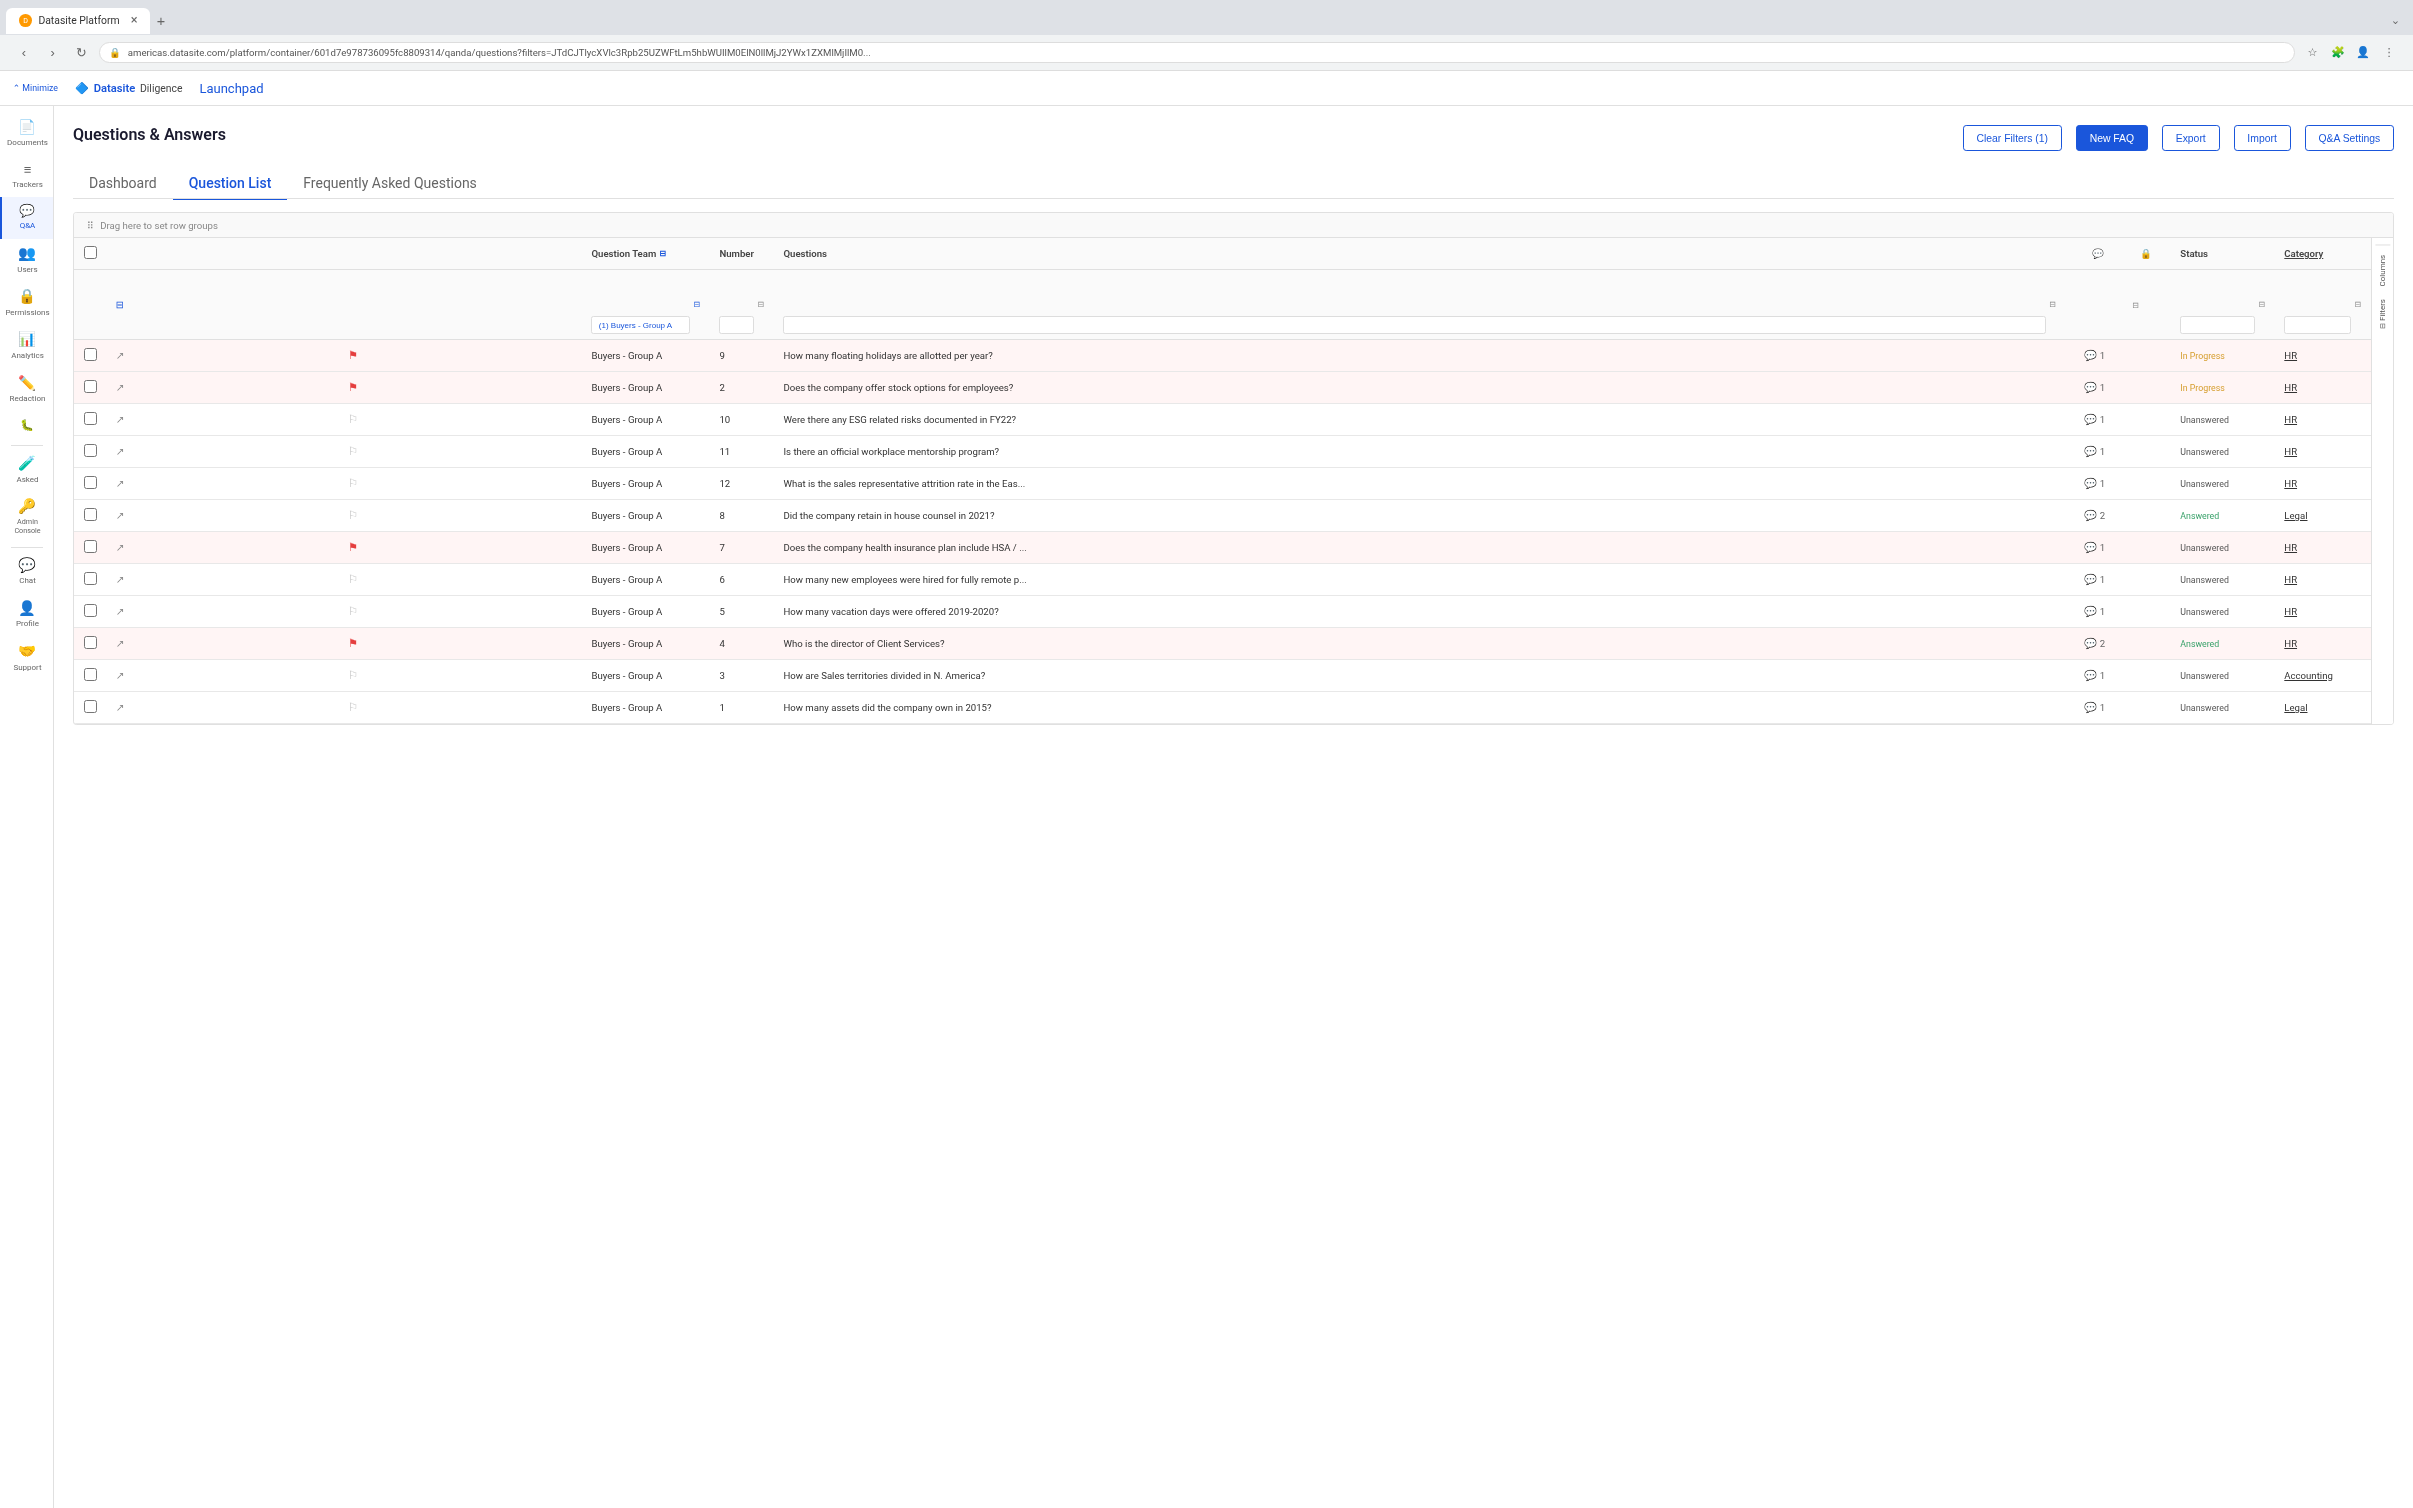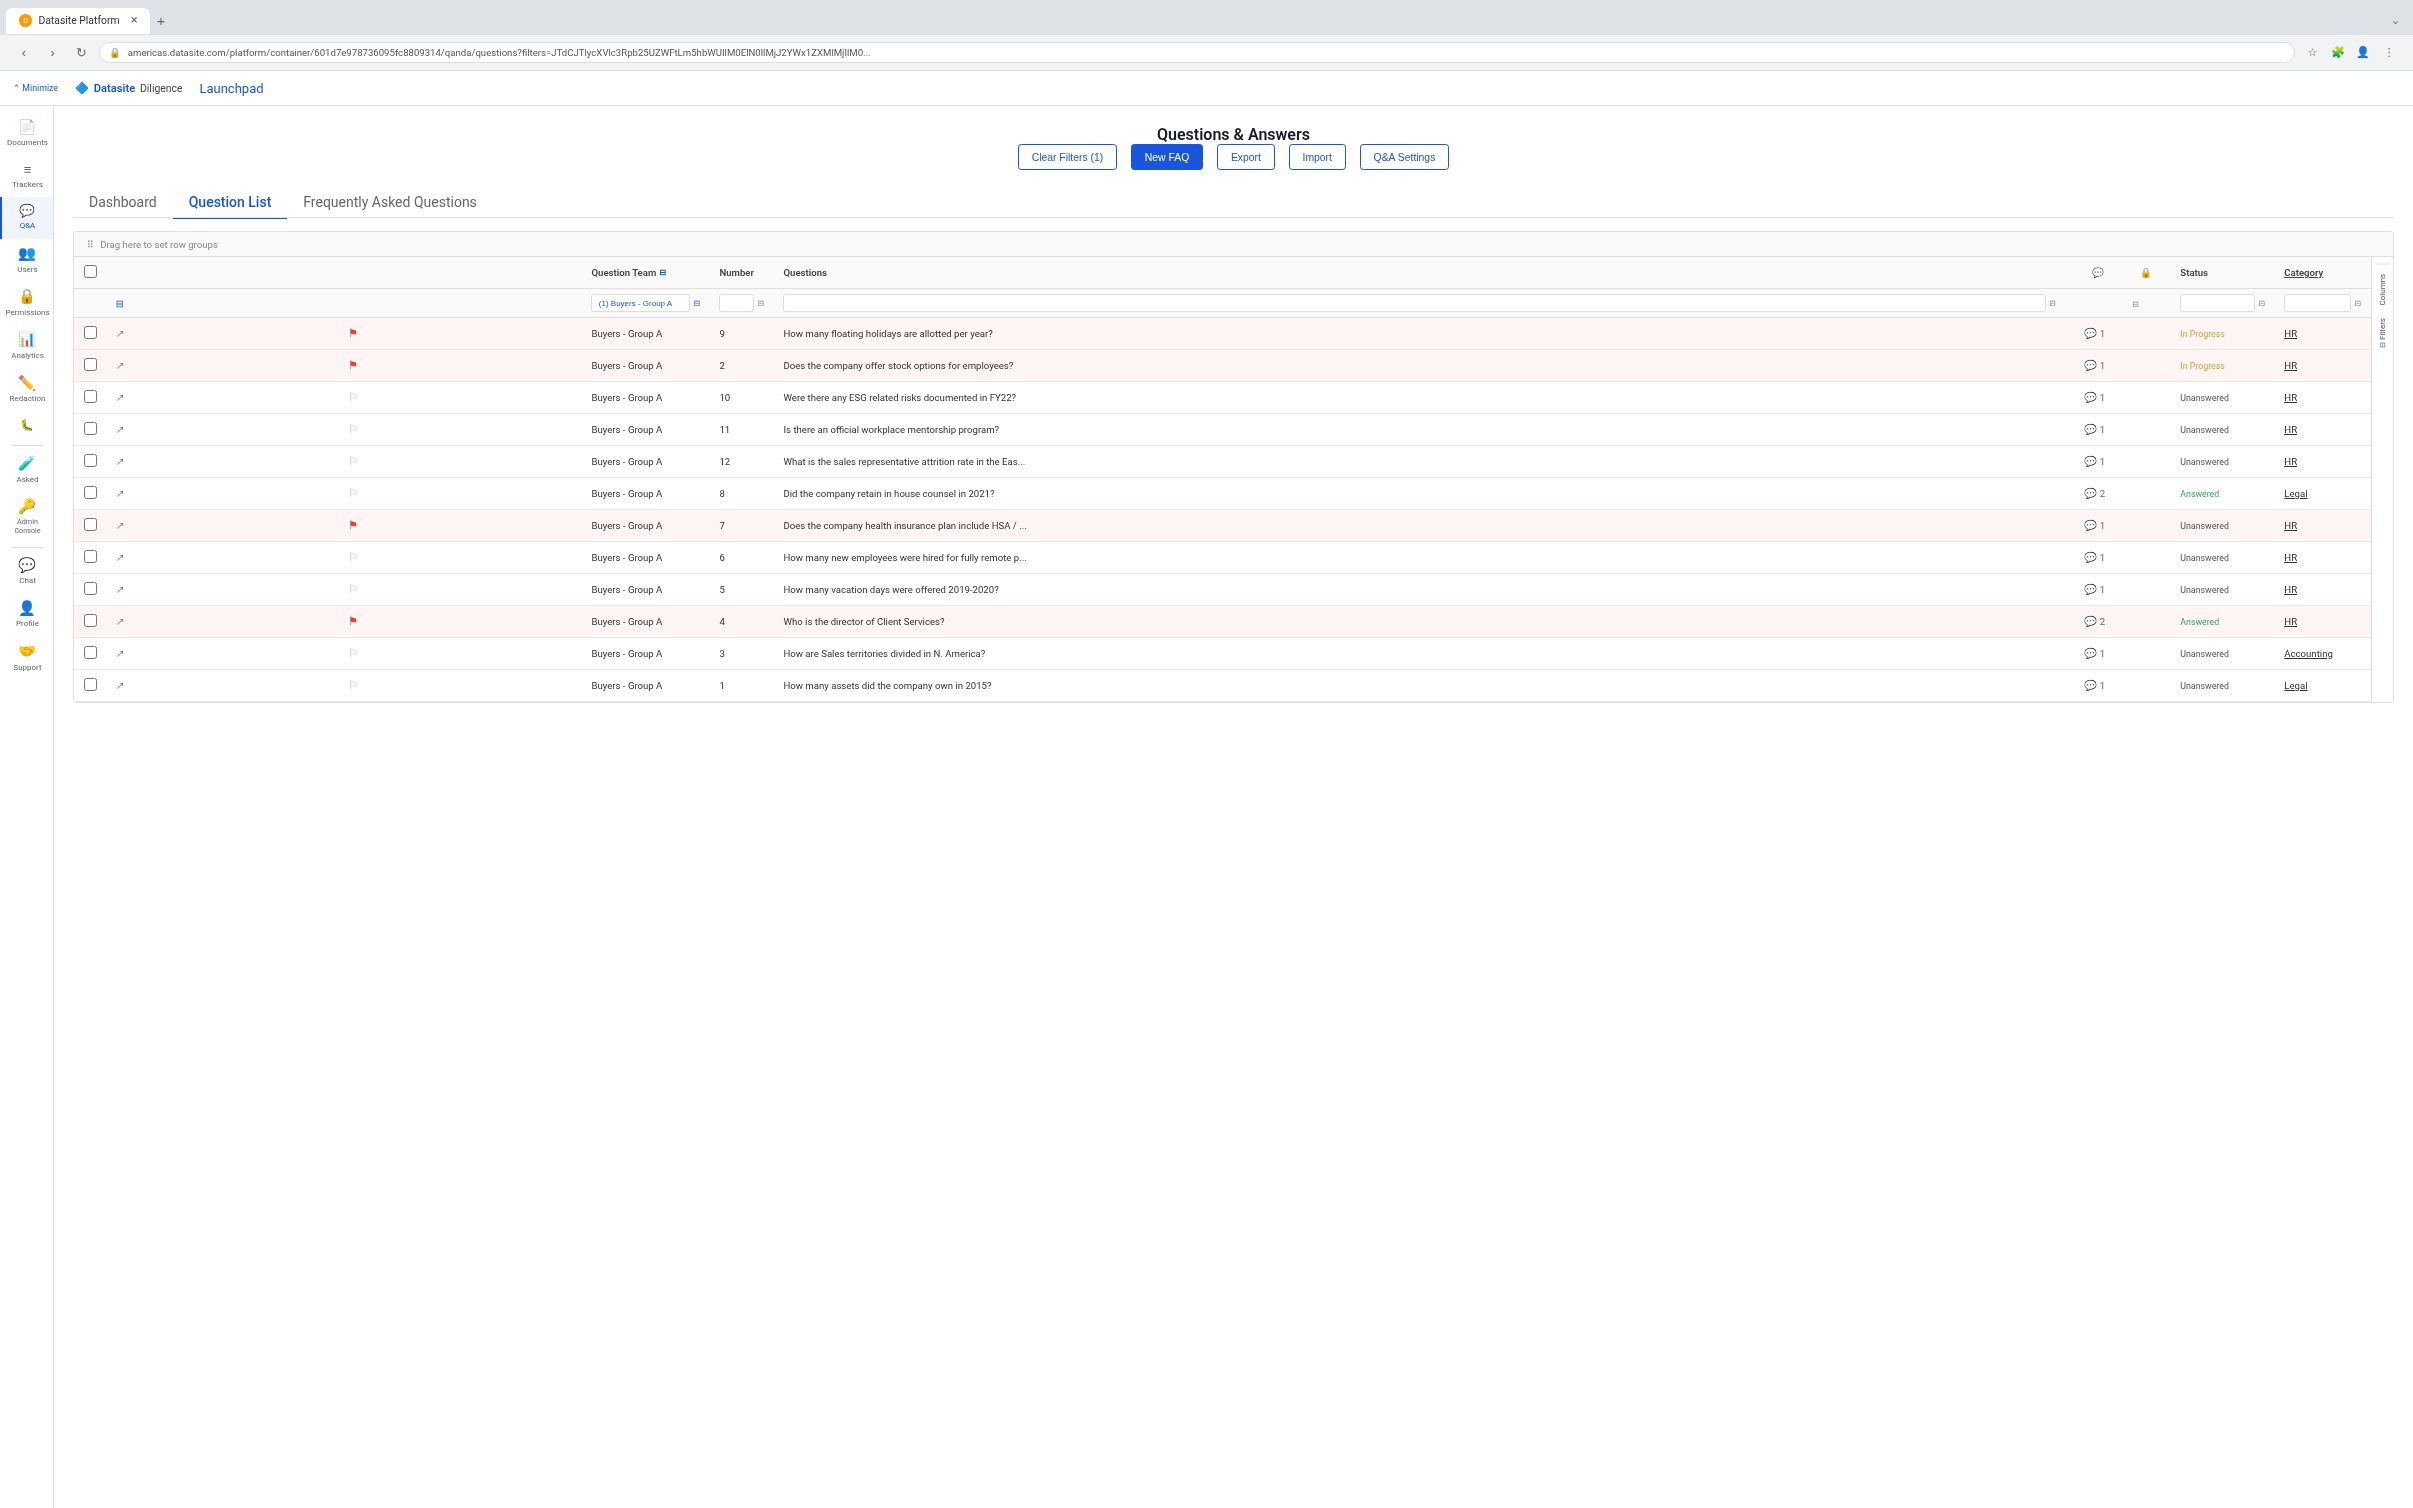--- a/index.html
+++ b/index.html
@@ -34,21 +34,21 @@
     .sidebar-item { display: flex; flex-direction: column; align-items: center; padding: 8px 3.2px; cursor: pointer; width: 100%; color: #666; font-size: 8px; gap: 3.2px; border-left: 2.4px solid transparent; }
     .sidebar-item.active { color: #1a56db; border-left-color: #1a56db; background: #f0f4ff; }
     .sidebar-item .icon { font-size: 14.4px; line-height: 1; }
     .sidebar-item .label { text-align: center; line-height: 1.2; }
     .sidebar-divider { width: 32px; height: 0.8px; background: #e0e0e0; margin: 3.2px 0; }
 
     
     .content-area { flex: 1; background: white; overflow: auto; padding: 19px; }
 
     
-    .page-header { display: flex; align-items: center; justify-content: space-between; margin-bottom: 16px; flex-direction: column; }
+    .page-header { display: flex; justify-content: space-between; margin-bottom: 16px; }
     .page-title { font-size: 16px; font-weight: 600; color: #1a1a2e; }
     .header-actions { display: flex; gap: 14px; }
     .btn { padding: 6.4px 12.8px; border-radius: 3.2px; font-size: 10.4px; cursor: pointer; font-weight: 500; border: 0.8px solid; }
     .btn-outline { background: white; border-color: #1a56db; color: #1a56db; }
     .btn-primary { background: #1a56db; border-color: #1a56db; color: white; }
     .btn-outline-gray { background: white; border-color: #1a56db; color: #1a56db; }
 
     
     .tabs { display: flex; border-bottom: 1.6px solid #e0e0e0; margin-bottom: 12.8px; gap: 0; }
     .tab { padding: 8px 16px; cursor: pointer; font-size: 14px; color: #666; border-bottom: 1.6px solid transparent; margin-bottom: -1.6px; }
@@ -68,21 +68,21 @@
     .col-actions { width: 96px; }
     .col-team { width: 128px; }
     .col-number { width: 64px; }
     .col-questions { }
     .col-chat { width: 48px; }
     .col-lock { width: 48px; }
     .col-status { width: 104px; }
     .col-category { width: 96px; text-decoration: underline; }
 
     .filter-row td { padding: 4.8px 9.6px; background: #fafafa; border-bottom: 0.8px solid #e0e0e0; }
-    .filter-input { width: 100%; padding: 3.2px 6.4px; border: 0.8px solid #ddd; border-radius: 2.4px; font-size: 8.8px; color: #333; background: white; }
+    .filter-input { width: 100%; padding: 3.2px 6.4px; border: 0.8px solid #ddd; border-radius: 2.4px; font-size: 8.8px; color: #333; background: white; margin-top: 41px; }
 
     .flag-icon { font-size: 11.2px; }
     .flag-red { color: #e53e3e; }
     .flag-gray { color: #bbb; }
 
     .status-badge { font-size: 8.8px; color: #555; }
     .status-inprogress { color: #d69e2e; }
     .status-answered { color: #38a169; }
     .status-unanswered { color: #555; }
 

